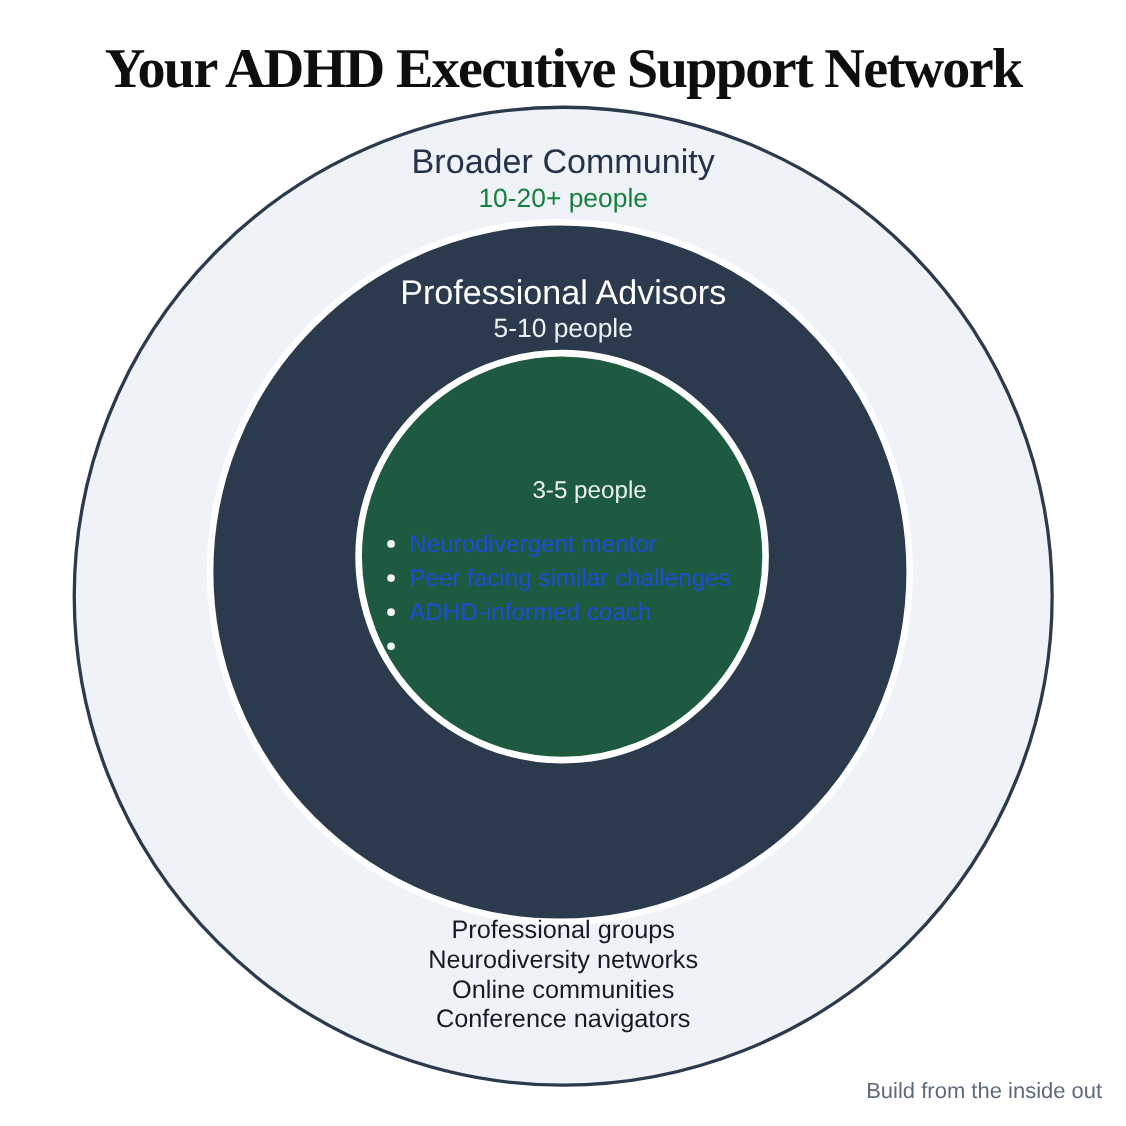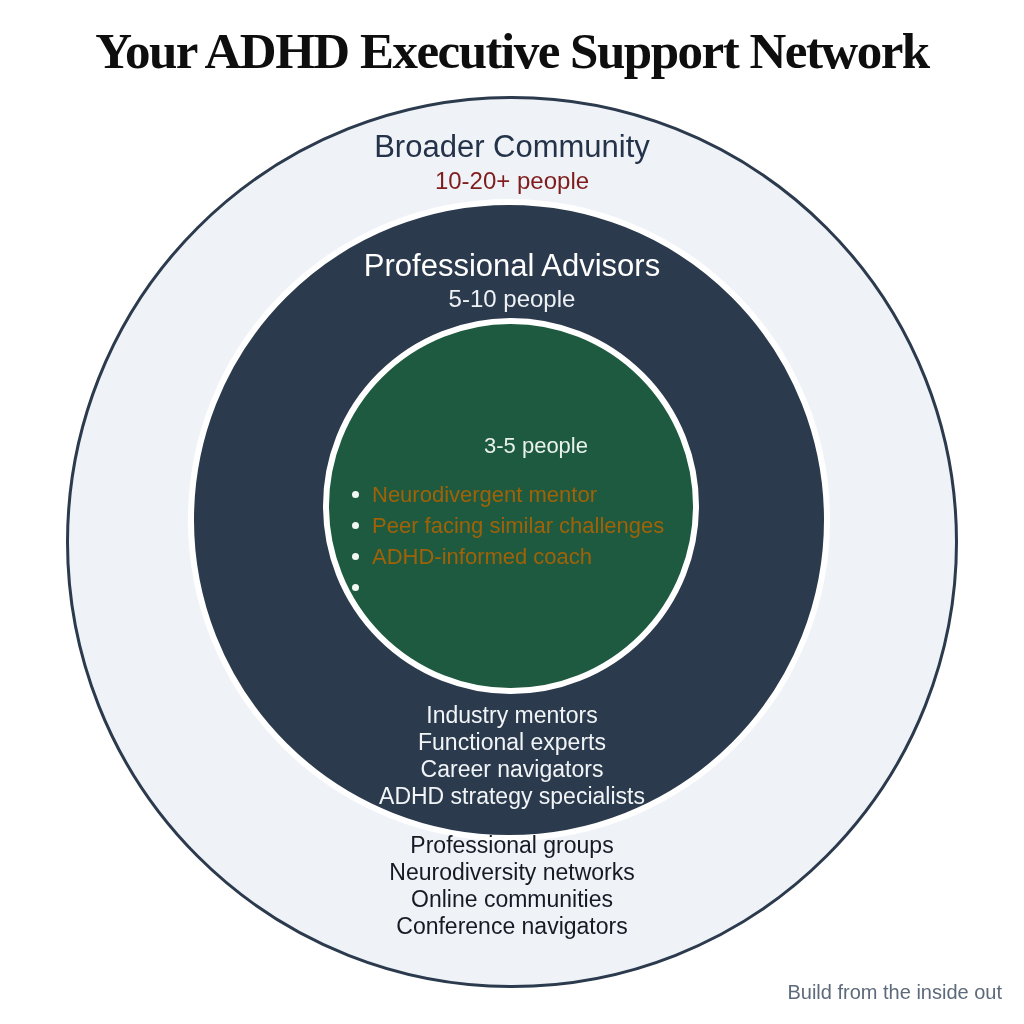--- a/index.html
+++ b/index.html
@@ -7,21 +7,21 @@
     position: relative;
     width: 1024px;
     height: 1024px;
     background: #ffffff;
     overflow: hidden;
     font-family: "Liberation Sans", sans-serif;
   }
   .page-title {
     position: absolute;
     top: 18px; left: 0; right: 0;
-    margin: 4px;
+    margin: 16px;
     text-align: center;
     font-family: "Liberation Serif", serif;
     font-weight: 700;
     font-size: 51px;
     letter-spacing: -1.5px;
     color: #0e0e0e;
   }
   .circle { position: absolute; border-radius: 50%; box-sizing: border-box; }
   .circle.outer {
     left: 66px; top: 96px; width: 892px; height: 892px;
@@ -34,29 +34,29 @@
     border: 6px solid #ffffff;
   }
   .circle.inner {
     left: 323px; top: 318px; width: 376px; height: 376px;
     background: #1d5a40;
     border: 6px solid #ffffff;
   }
   .band { position: absolute; left: 0; width: 1024px; text-align: center; }
   .ring-label { font-weight: 400; }
   .broader-label  { top: 129px; font-size: 31px; color: #243349; }
-  .broader-size   { top: 167px; font-size: 24px; color: #7f1d1d; }
+  .broader-size   { top: 167px; font-size: 24px; color: #15803d; }
   .advisors-label { top: 248px; font-size: 31px; color: #ffffff; }
   .advisors-size  { top: 285px; font-size: 24px; color: #edf1f5; }
   .core-label     { top: 398px; font-size: 29px; color: #ffffff; }
   .core-size      { top: 433px; font-size: 22px; color: #e9f1ed; padding-left: 24px; }
   .core-list {
     position: absolute;
     top: 479px; left: 352px; width: 345px;
-    color: #a16207;
+    color: #1d4ed8;
     font-size: 22px;
   }
   .core-list .li {
     display: flex;
     align-items: center;
     height: 31px;
   }
   .dot {
     width: 7px; height: 7px;
     border-radius: 50%;
@@ -113,26 +113,20 @@
     </div>
     <div class="li">
       <span class="dot"></span>
       <span>ADHD-informed coach</span>
     </div>
     <div class="li">
       <span class="dot"></span>
     </div>
   </div>
 
-  <div class="band middle-list">
-    <div>Industry mentors</div>
-    <div>Functional experts</div>
-    <div>Career navigators</div>
-    <div>ADHD strategy specialists</div>
-  </div>
 
   <div class="band outer-list">
     <div>Professional groups</div>
     <div>Neurodiversity networks</div>
     <div>Online communities</div>
     <div>Conference navigators</div>
   </div>
 
   <div class="footer-note">Build from the inside out</div>
 

